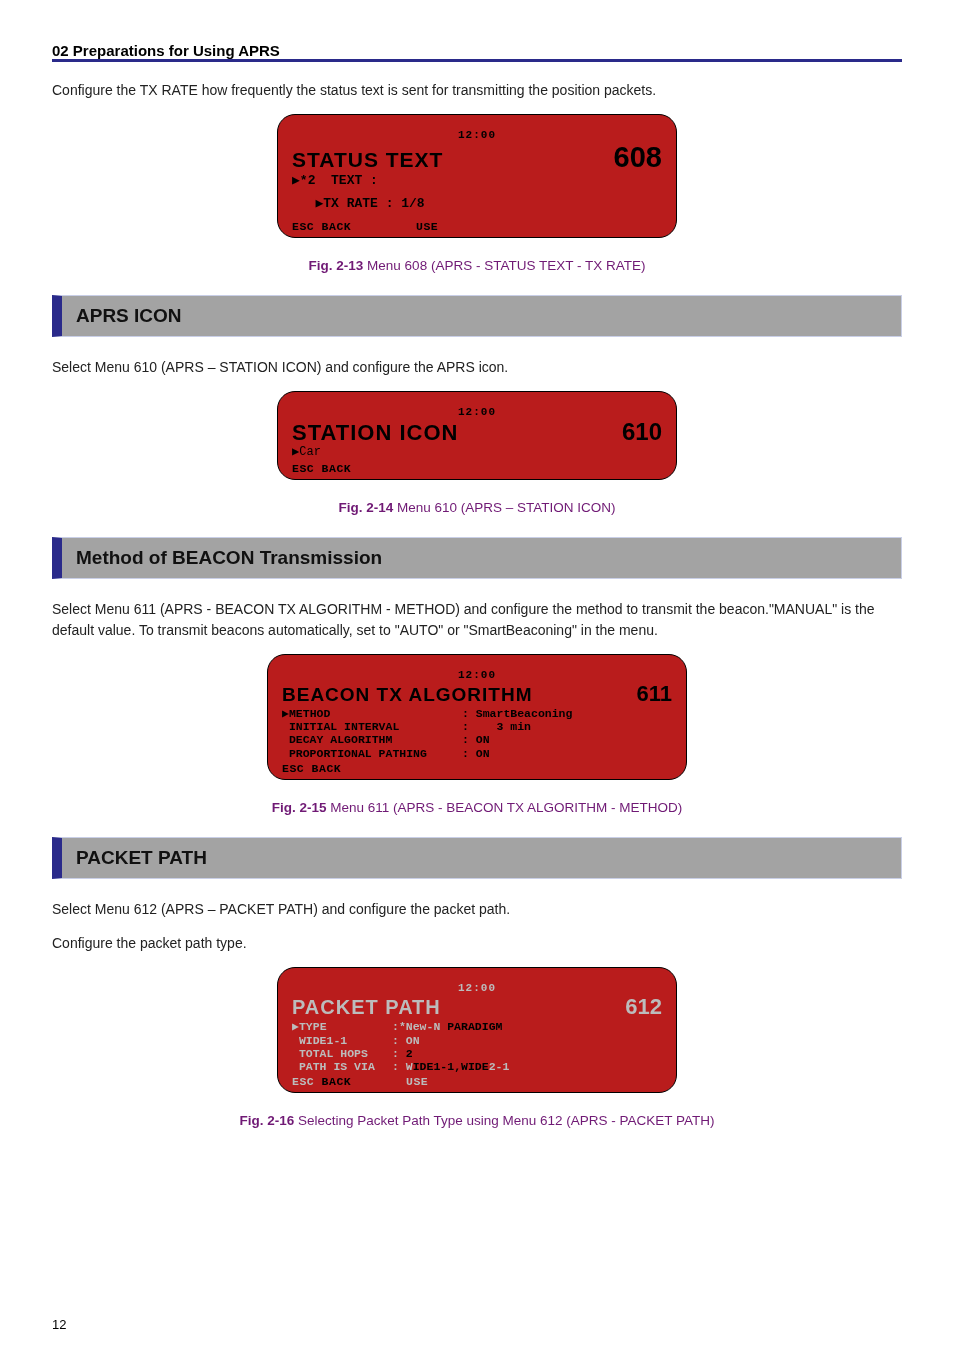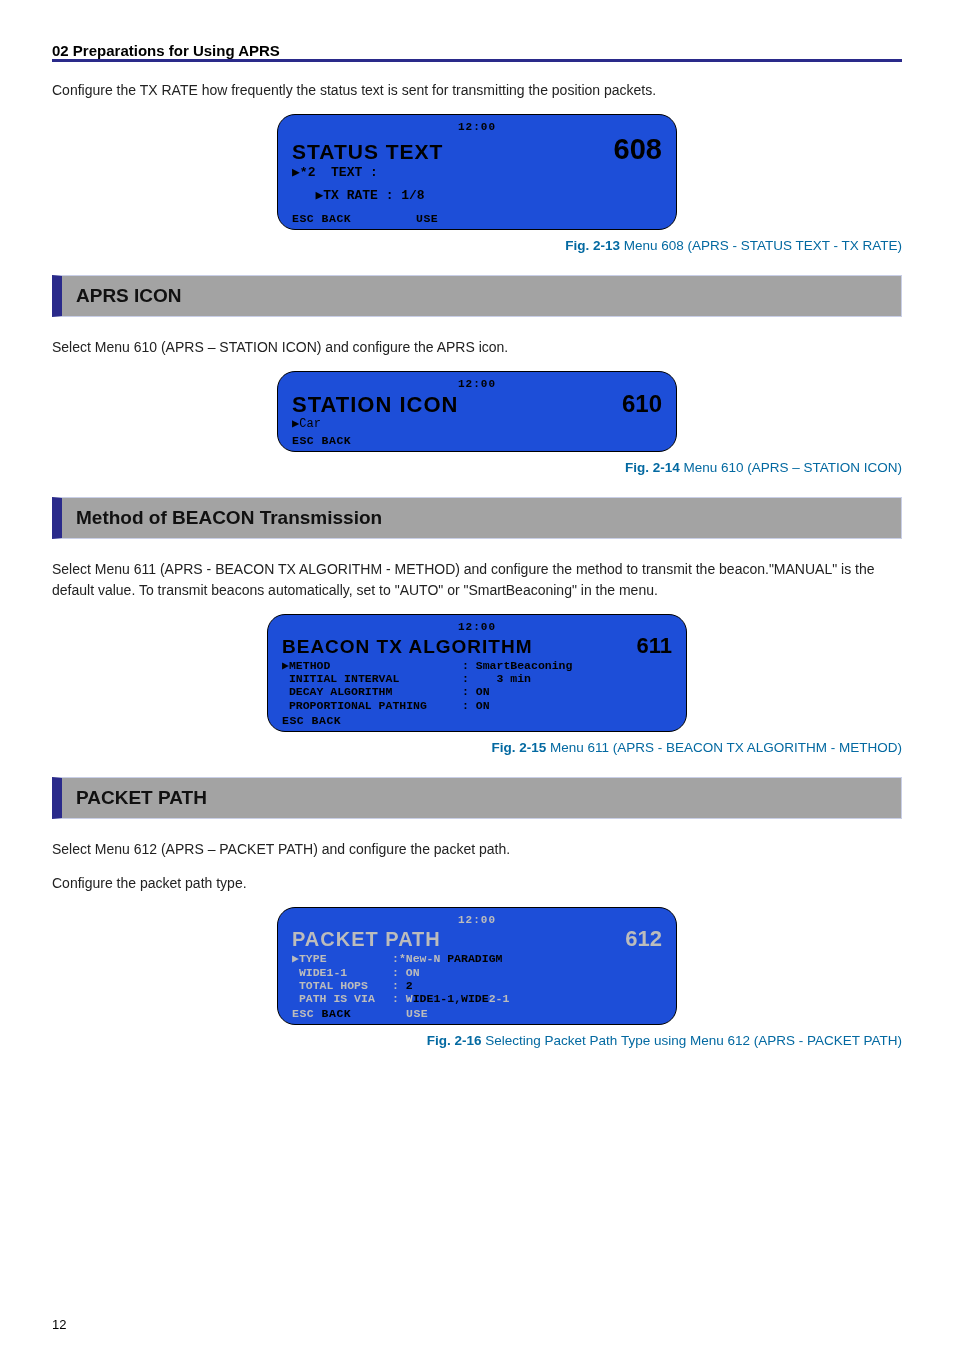--- a/index.html
+++ b/index.html
@@ -21,23 +21,23 @@
   }
   .body-text {
     font-size: 14px;
     color: #222;
     line-height: 1.45;
     margin-bottom: 14px;
   }
   .fig-wrap { text-align: center; margin: 4px 0 22px 0; }
   .fig-caption {
     font-size: 13.5px;
-    color: #0369a1;
-    text-align: right;
-    margin-top: 8px;
+    color: #701a75;
+    text-align: center;
+    margin-top: 20px;
   }
   .fig-caption .bold { font-weight: bold; }
   .section-bar {
     background: #a3a3a3;
     border: 1px solid #c9cfe7;
     border-left: 10px solid #2a2a8a;
     padding: 9px 14px;
     margin: 16px 0 20px 0;
   }
   .section-bar-text {
@@ -50,22 +50,22 @@
     bottom: 18px;
     left: 52px;
     font-size: 13px;
   }
 
   
   .lcd {
     display: inline-block;
     border: 1.5px solid #000;
     border-radius: 18px;
-    padding: 6px 14px 4px 14px;
-    background: #1d4ed8;
+    padding: 14px 14px 4px 14px;
+    background: #b91c1c;
     text-align: left;
     position: relative;
   }
   .lcd-clock {
     font-family: "Courier New", monospace;
     font-weight: bold;
     font-size: 11px;
     text-align: center;
     letter-spacing: 1px;
   }

